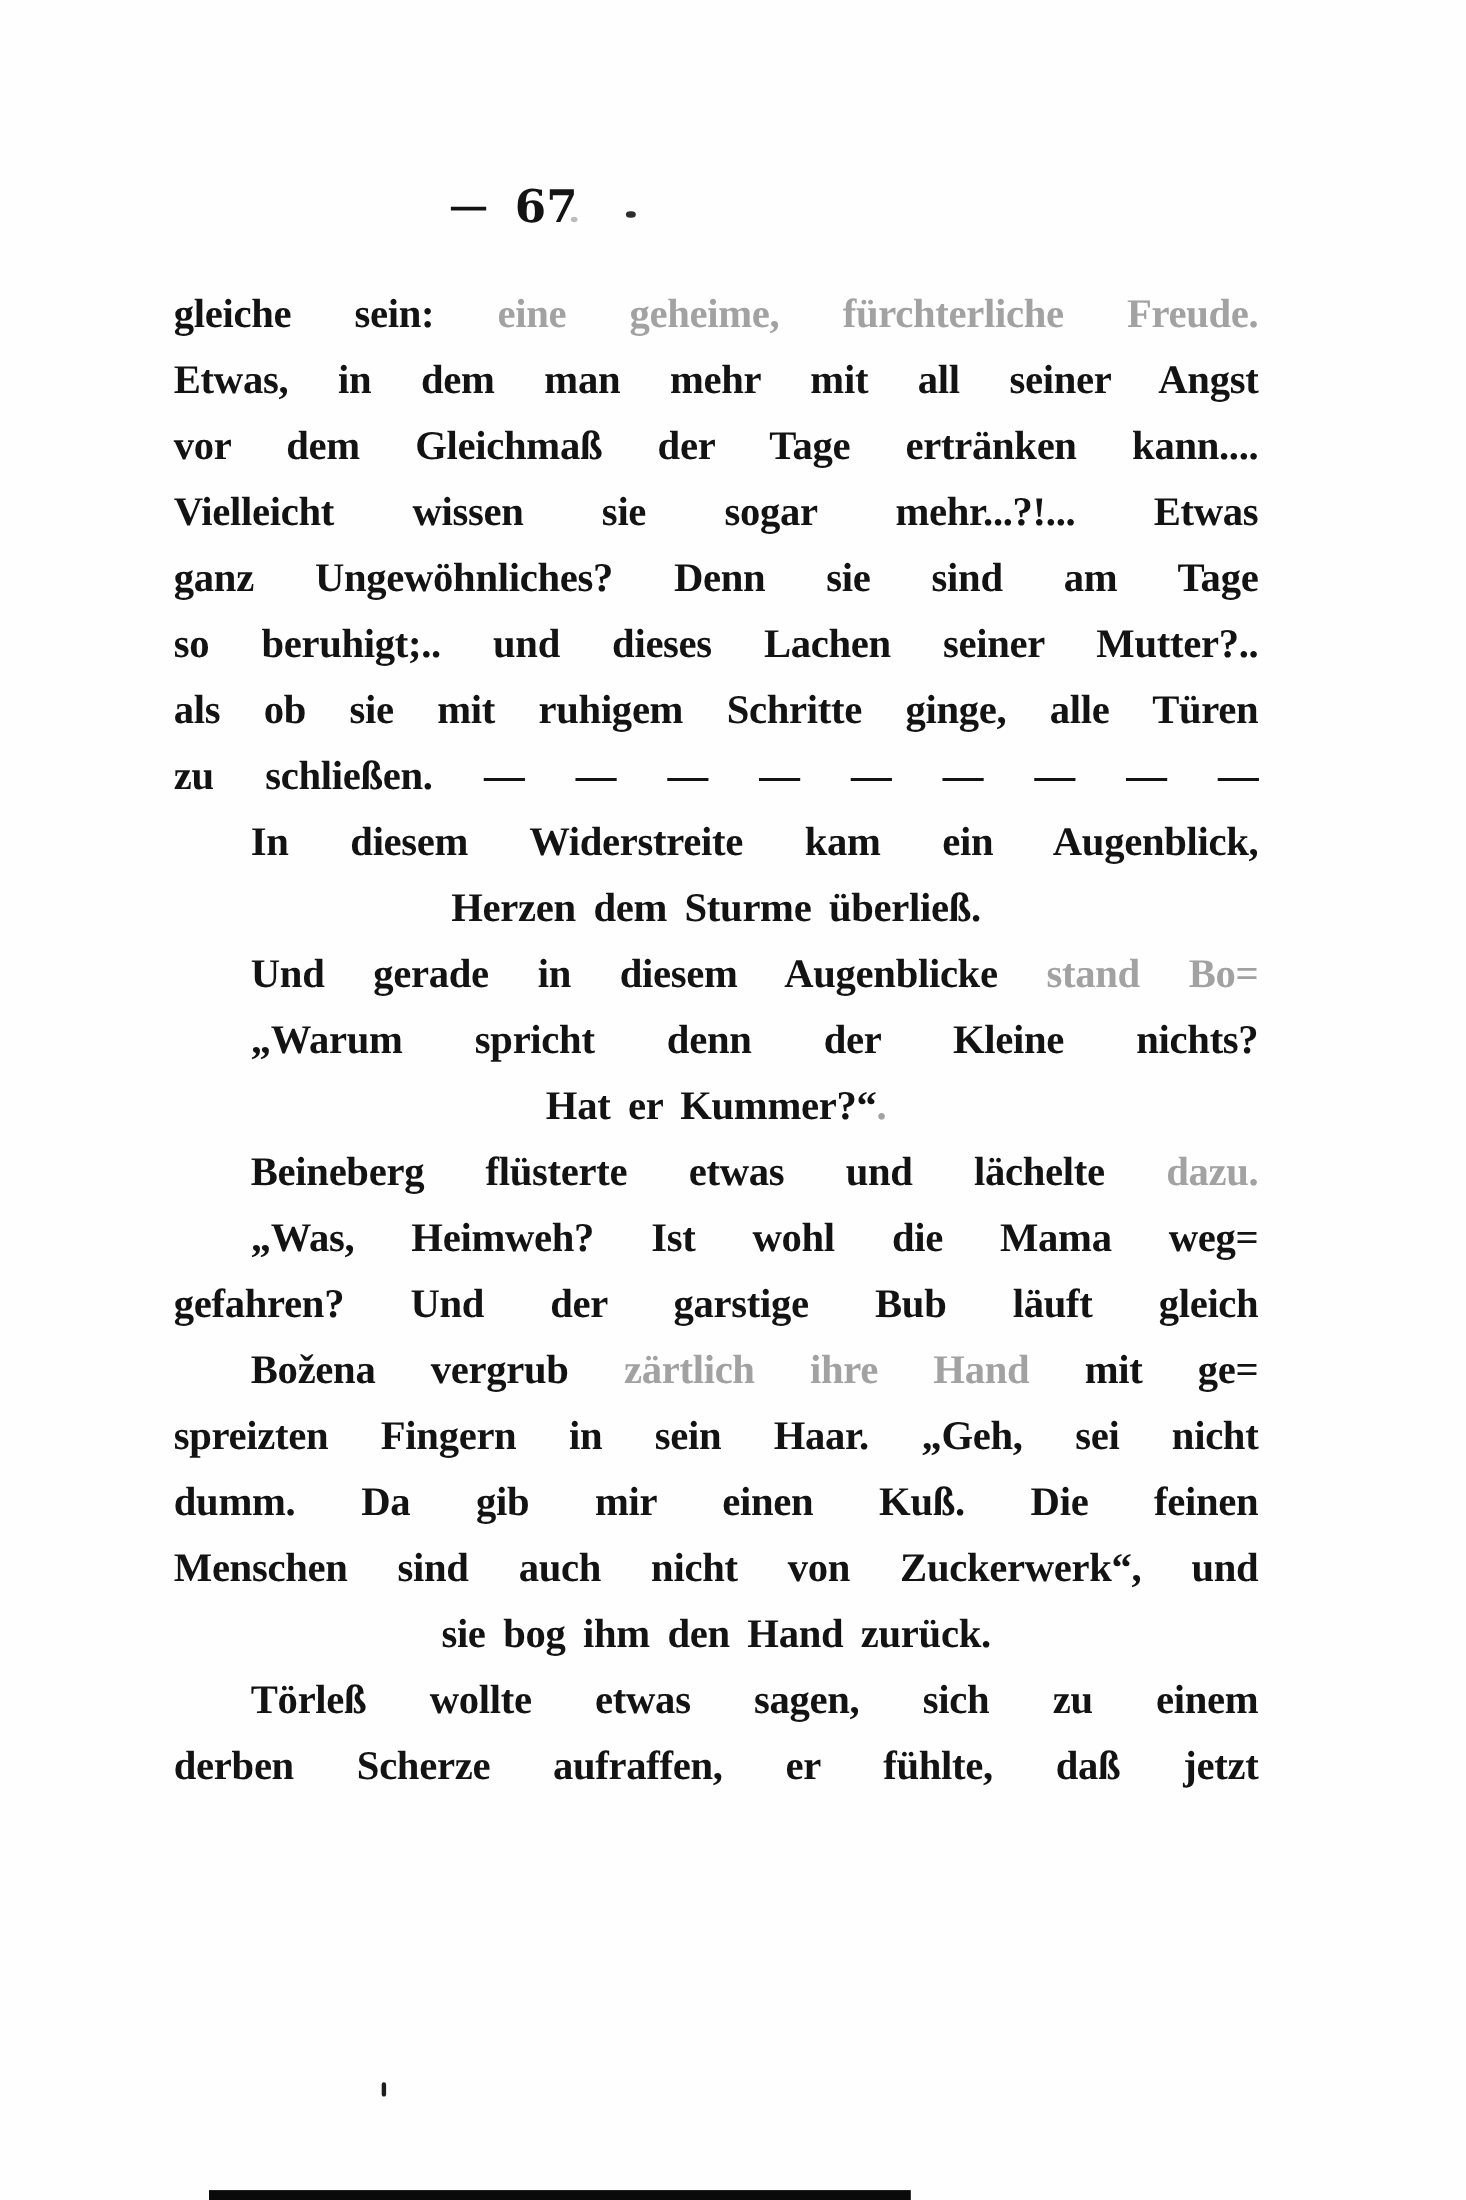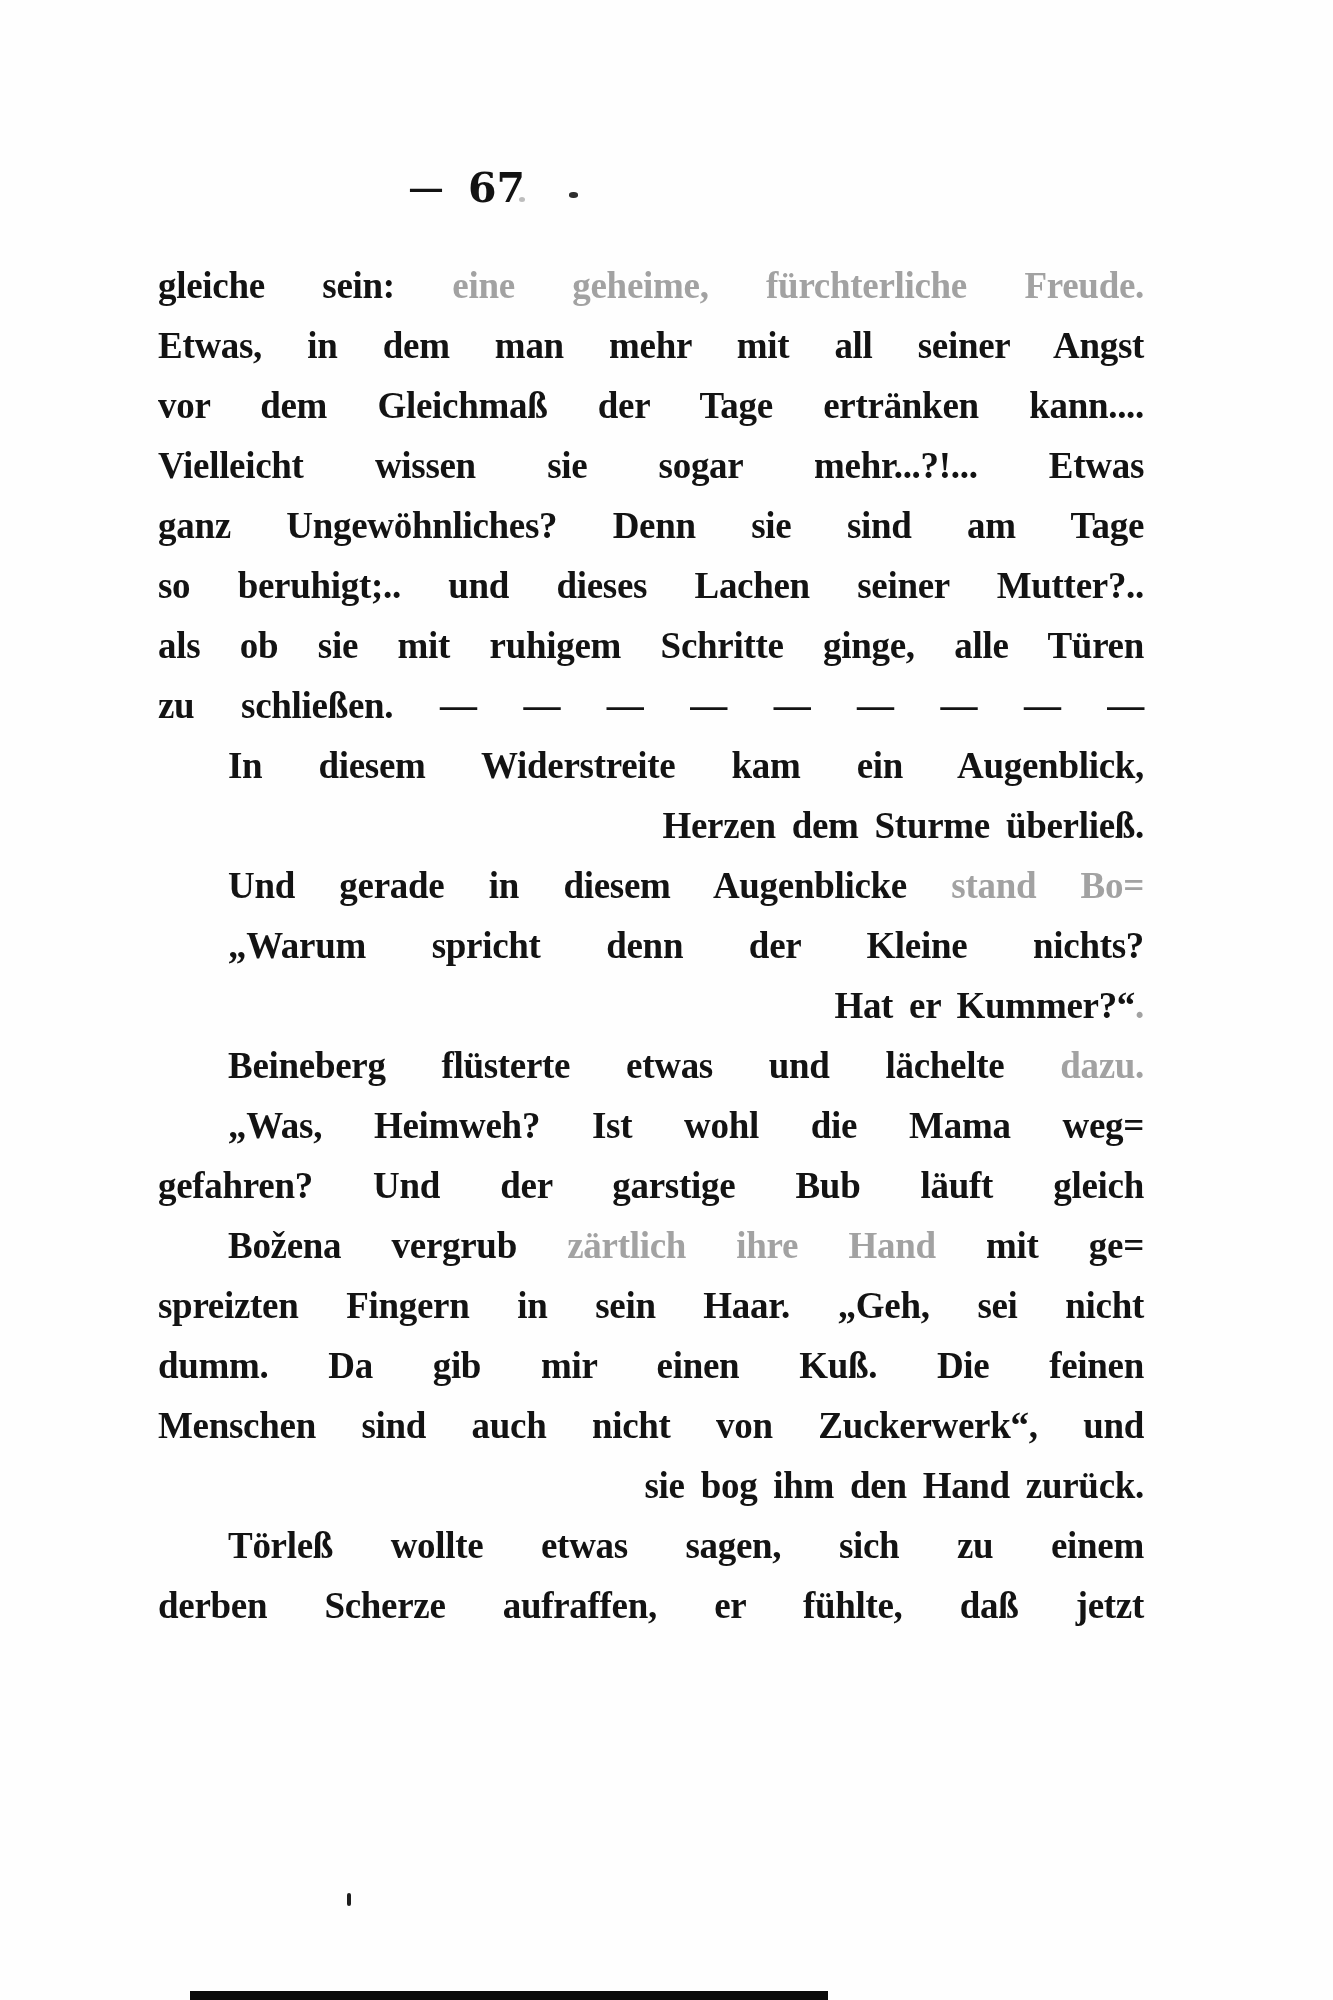--- a/index.html
+++ b/index.html
@@ -31,21 +31,21 @@
   .speck-c{position:absolute;left:347px;top:1893px;width:4px;height:13px;background:#1e1e1e;border-radius:2px;}
   .bottom-bar{position:absolute;left:190px;top:1991px;width:638px;height:9px;background:var(--artifact);}
   
   .text-block{
     position:absolute;left:158px;top:256px;width:986px;
     color:var(--ink);
     font-size:37px;font-weight:700;letter-spacing:-0.3px;font-family:Liberation Serif, serif;
   }
   .line{height:60px;line-height:60px;overflow:visible;}
   .line.just{text-align:justify;text-align-last:justify;}
-  .line.left{text-align:right;word-spacing:7px;}
+  .line.left{text-align:center;word-spacing:7px;}
   .line.indent{padding-left:70px;}
   .seg{color:inherit;}
   .seg.faint{color:var(--faded);filter:blur(0.4px);}
 </style>
 </head>
 <body>
 
 <div class="page">
 
   <div class="header">

